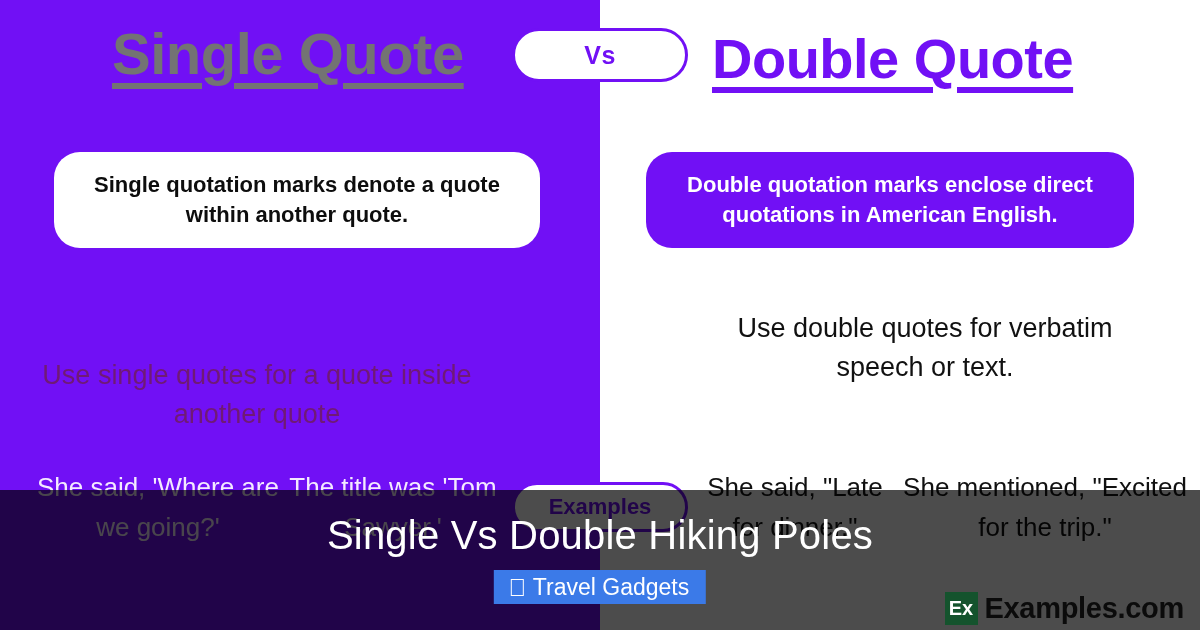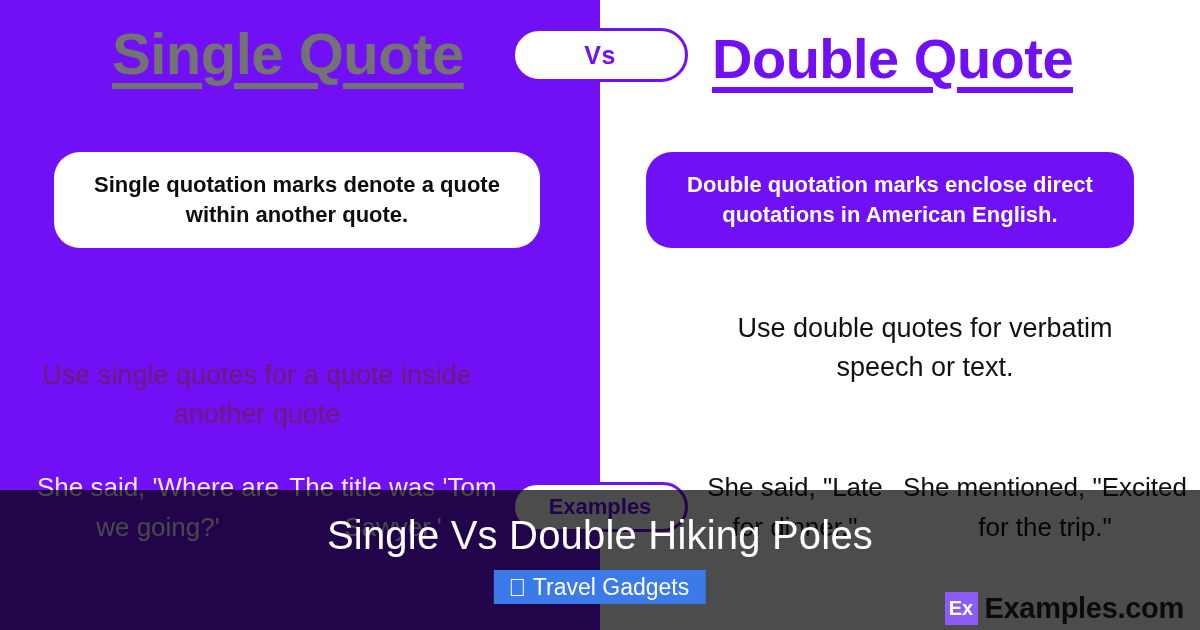--- a/index.html
+++ b/index.html
@@ -98,21 +98,21 @@
     border:1.6px solid #ffffff;
   }
 
   
   .brand {
     position:absolute; right:16px; top:592px;
     display:flex; align-items:center; gap:7px;
     z-index:21;
   }
   .brand-mark {
-    width:33px; height:33px; background:#8b5cf6;
+    width:33px; height:33px; background:#14532d;
     color:#ffffff; font-size:20px; font-weight:700;
     display:flex; align-items:center; justify-content:center;
   }
   .brand-name {
     color:#0b0b0b; font-size:29px; font-weight:700; letter-spacing:-.3px;
   }
 </style>
 </head>
 <body>
 

